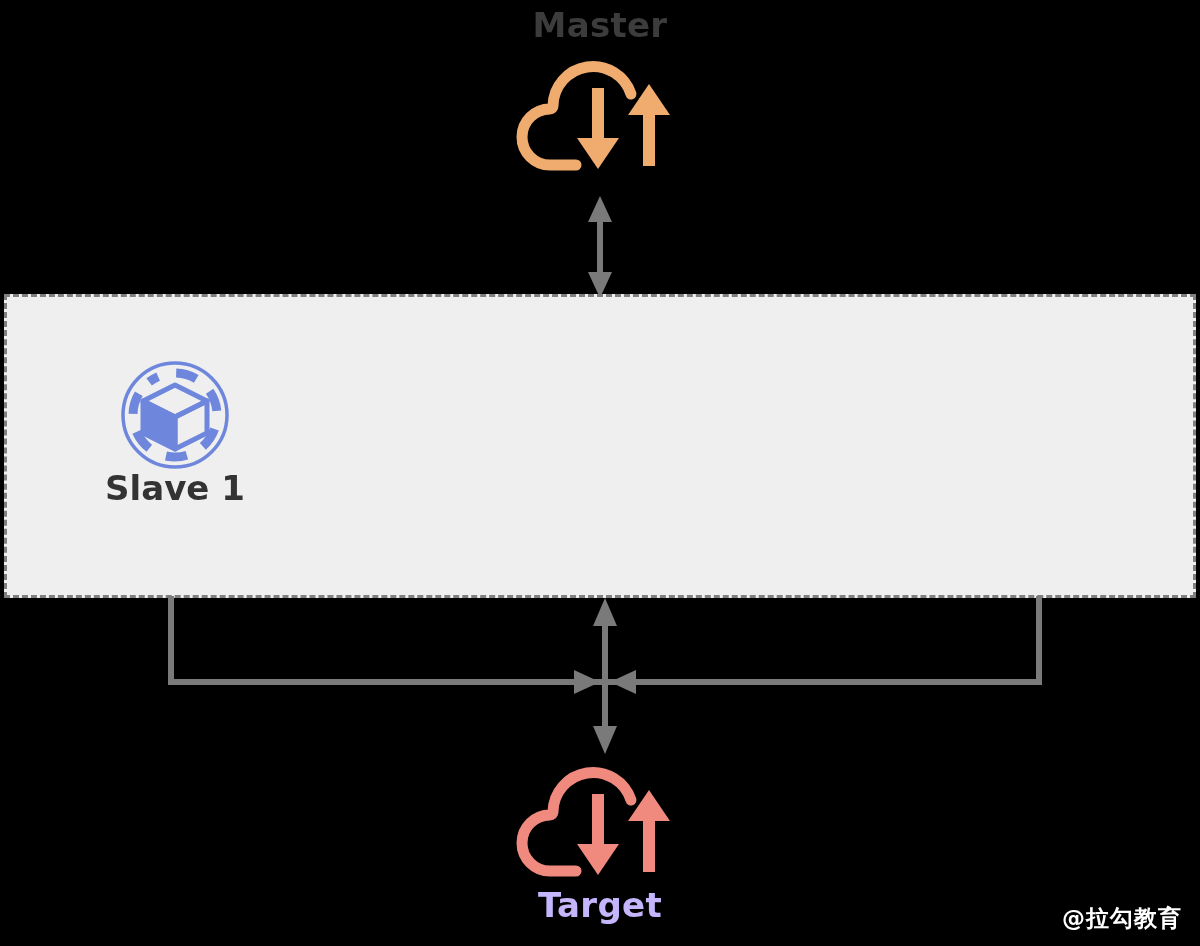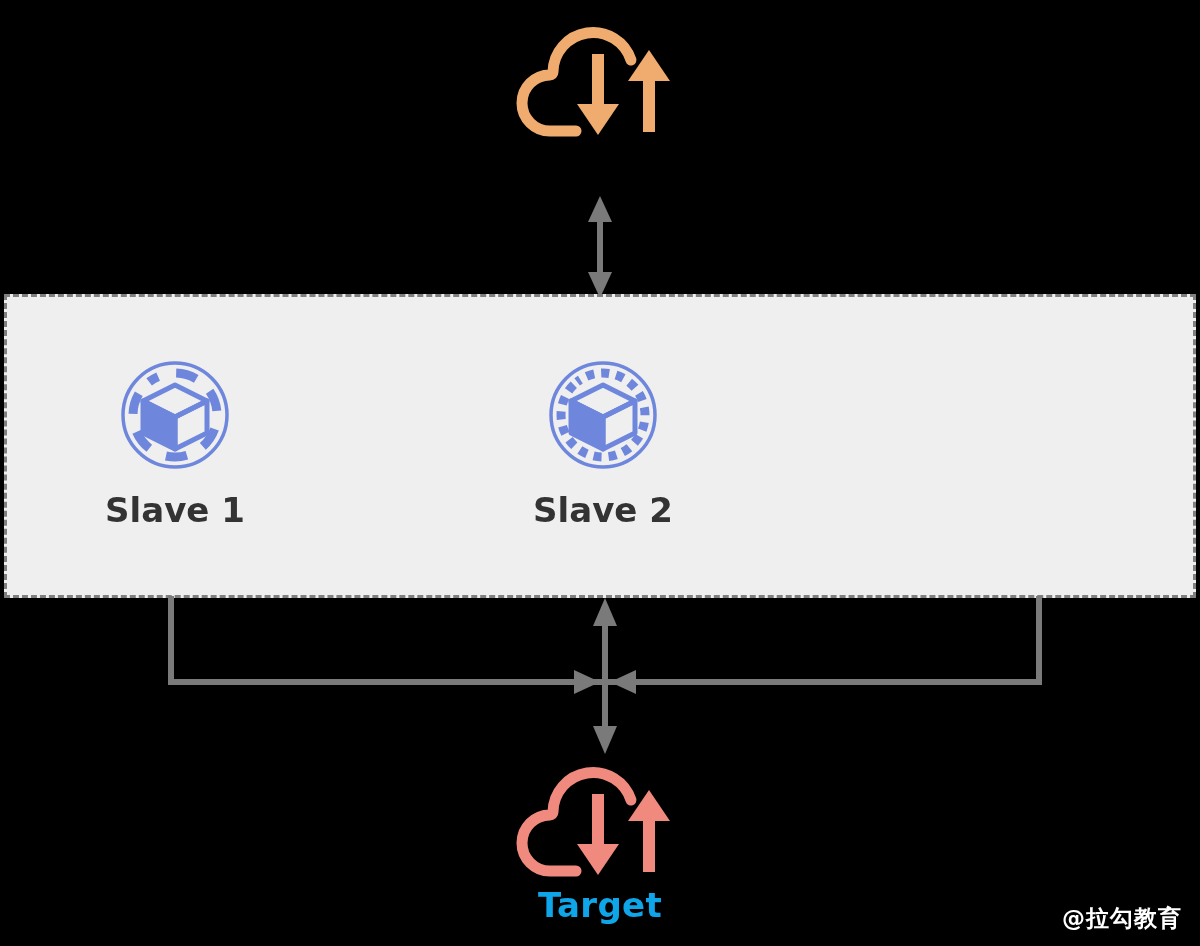--- a/index.html
+++ b/index.html
@@ -26,21 +26,21 @@
   }
   .node-label {
     text-align: center;
     font-size: 34px;
     font-weight: 700;
     letter-spacing: 0.3px;
     line-height: 1;
     color: #3c3c3c;
   }
   #master-label { color: #3c3c3c; }
-  #target-label { color: #0ea5e9; }
+  #target-label { color: #c4b5fd; }
 
   .cloud-wrap {
     display: flex;
     justify-content: center;
     align-items: flex-start;
   }
 
   
   #slave-box {
     position: absolute;
@@ -62,21 +62,20 @@
   #slave-node-1 { left: 48px; }
   #slave-node-2 { left: 476px; }
   #slave-node-3 { left: 940px; }
 
   .slave-icon-holder {
     display: flex;
     justify-content: center;
     height: 112px;
   }
   .slave-name {
-    margin-top: 22px;
     font-size: 34px;
     font-weight: 700;
     color: #333333;
     line-height: 1;
   }
 
   
   #target-group {
     position: absolute;
     left: 475px;
@@ -114,20 +113,21 @@
     line-height: 1;
     margin-top: 32px;
   }
 </style>
 </head>
 <body>
 
 <div id="canvas">
 
   <div id="master-group">
+    <div class="node-label" id="master-label">Master</div>
     <div class="cloud-wrap">
       <svg width="170" height="130" viewBox="0 0 170 130">
 
         <path d="M 61 123
                  L 35 123
                  A 28 28 0 0 1 35 67
                  A 3 3 0 0 0 38 64
                  A 40 40 0 0 1 116 52" fill="none" stroke="#f0ab6e" stroke-width="11" stroke-linecap="round" stroke-linejoin="round"></path>
 
         <g fill="#f0ab6e">
@@ -162,34 +162,20 @@
           <g>
             <polygon points="56,26 88,42 56,58 24,42" fill="none" stroke="#6e87dd" stroke-width="5" stroke-linejoin="round"></polygon>
             <polygon points="24,42 56,58 56,90 24,74" fill="#6e87dd" stroke="#6e87dd" stroke-width="5" stroke-linejoin="round"></polygon>
             <polygon points="88,42 88,74 56,90 56,58" fill="none" stroke="#6e87dd" stroke-width="5" stroke-linejoin="round"></polygon>
           </g>
         </svg>
       </div>
       <div class="slave-name">Slave 1</div>
     </div>
 
-    <div class="slave-node" id="slave-node-2">
-      <div class="slave-icon-holder">
-        <svg width="112" height="112" viewBox="0 0 112 112">
-          <circle cx="56" cy="56" r="52" fill="none" stroke="#6e87dd" stroke-width="3.5"></circle>
-          <circle cx="56" cy="56" r="42" fill="none" stroke="#6e87dd" stroke-width="9" stroke-dasharray="8 7" stroke-dashoffset="4" transform="rotate(-128 56 56)"></circle>
-          <g>
-            <polygon points="56,26 88,42 56,58 24,42" fill="none" stroke="#6e87dd" stroke-width="5" stroke-linejoin="round"></polygon>
-            <polygon points="24,42 56,58 56,90 24,74" fill="#6e87dd" stroke="#6e87dd" stroke-width="5" stroke-linejoin="round"></polygon>
-            <polygon points="88,42 88,74 56,90 56,58" fill="none" stroke="#6e87dd" stroke-width="5" stroke-linejoin="round"></polygon>
-          </g>
-        </svg>
-      </div>
-      <div class="slave-name">Slave 2</div>
-    </div>
 
 
   </div>
 
   <div id="connector-bottom">
     <svg width="890" height="160" viewBox="0 0 890 160">
 
       <polyline points="11,0 11,86 880,86" fill="none" stroke="#7a7a7a" stroke-width="6"></polyline>
 
       <polyline points="879,0 879,86 10,86" fill="none" stroke="#7a7a7a" stroke-width="6"></polyline>

